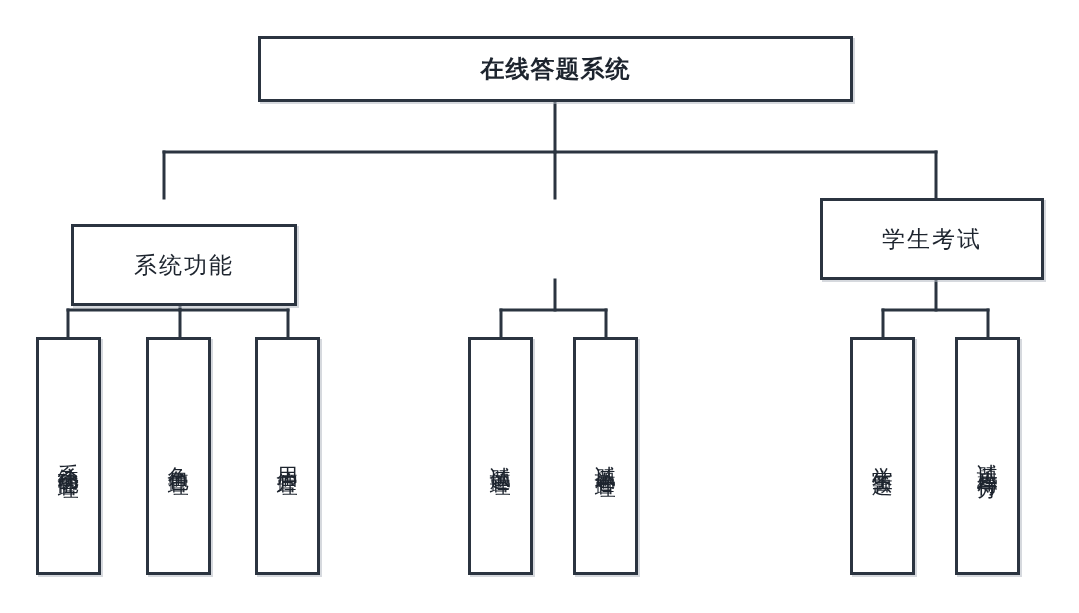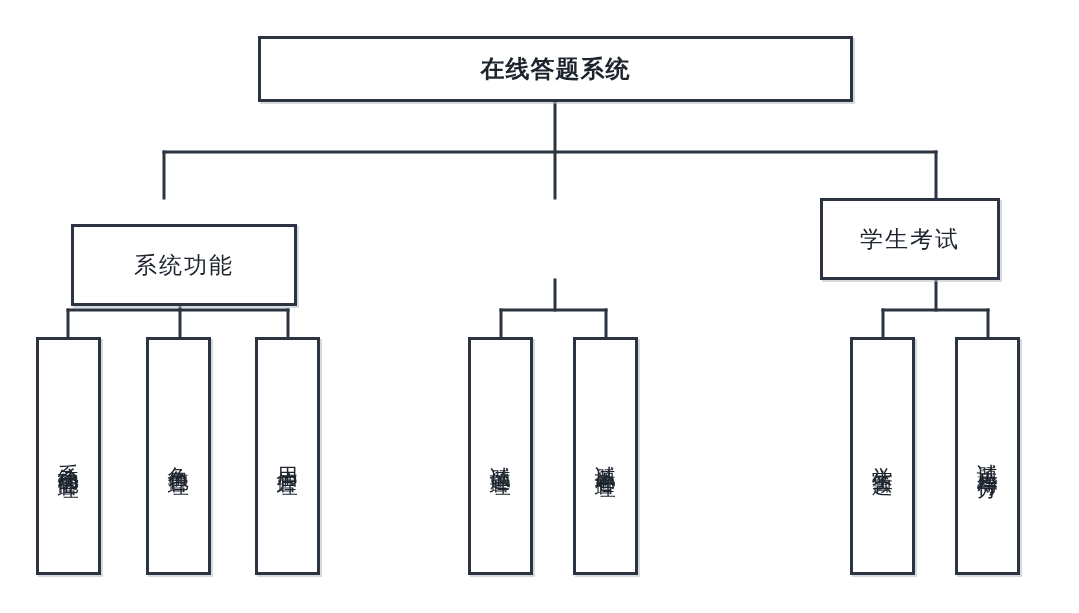--- a/index.html
+++ b/index.html
@@ -97,21 +97,21 @@
 
   <div class="node node-root" style="left:258px; top:36px; width:595px; height:66px;">
     <span>在线答题系统</span>
   </div>
 
   <div class="node node-branch" style="left:71px; top:198px; width:226px; height:82px;margin-top:26px;">
     <span>系统功能</span>
   </div>
 
 
-  <div class="node node-branch" style="left:820px; top:198px; width:180px; height:82px;">
+  <div class="node node-branch" style="left:820px; top:198px; width:224px; height:82px;">
     <span>学生考试</span>
   </div>
 
   <div class="node node-leaf" style="left:36px; top:337px; width:65px; height:238px;">
     <span class="vtext">系统功能管理</span>
   </div>
 
   <div class="node node-leaf" style="left:146px; top:337px; width:65px; height:238px;">
     <span class="vtext">角色管理</span>
   </div>

